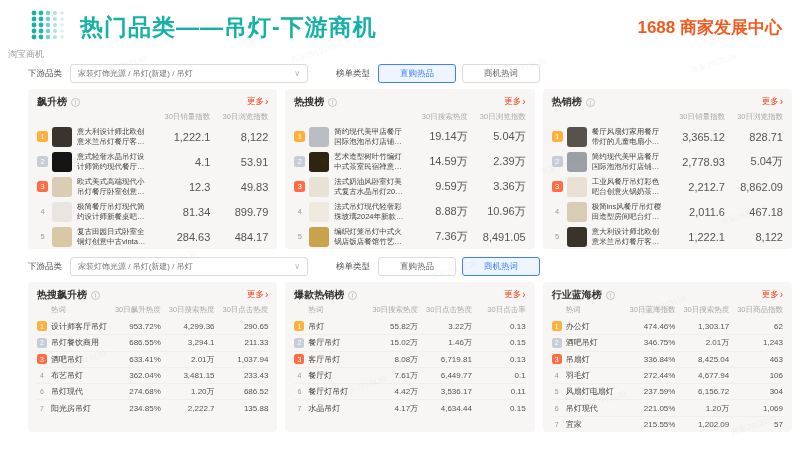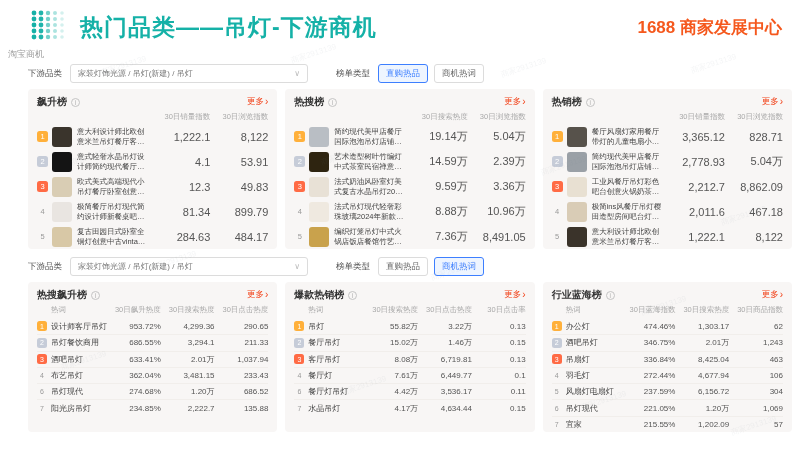--- a/index.html
+++ b/index.html
@@ -27,21 +27,21 @@
   .tab-label { font-size:9px; color:#999; padding:2px 0 2px 8px; height:14px; }
 
   
   .filter-row { display:flex; align-items:center; margin:3px 8px 5px 28px; height:21px; }
   .flabel { font-size:8.5px; color:#555; margin-right:8px; flex:none; }
   .select { width:238px; height:19px; border:1px solid #dcdcdc; border-radius:3px; background:#fff;
             display:flex; align-items:center; justify-content:space-between; padding:0 7px;
             font-size:8px; color:#777; cursor:pointer; }
   .select .chev { color:#bbb; font-size:8px; }
   .type-label { margin-left:28px; }
-  .fbtn { height:19px; padding:0 7px; margin-right:6px; border:1px solid #dcdcdc; border-radius:3px;
+  .fbtn { height:19px; padding:0 21px; margin-right:6px; border:1px solid #dcdcdc; border-radius:3px;
           background:#fff; color:#666; font-size:8.5px; font-family:inherit; cursor:pointer; }
   .fbtn.active { border-color:#3d7fff; color:#3d7fff; background:#eef5ff; }
 
   
   .panel-grid { display:flex; gap:8px; margin:0 8px 0 28px;justify-content:center; }
   .panel { flex:1; background:#f8f6f5; border-radius:4px; padding:6px 9px 4px; }
   .panel-grid.top .panel { height:160px; }
   .panel-grid.bottom .panel { height:150px; }
   .panel-head { display:flex; align-items:center; height:14px; }
   .panel-title { font-size:10px; font-weight:bold; color:#333; }

